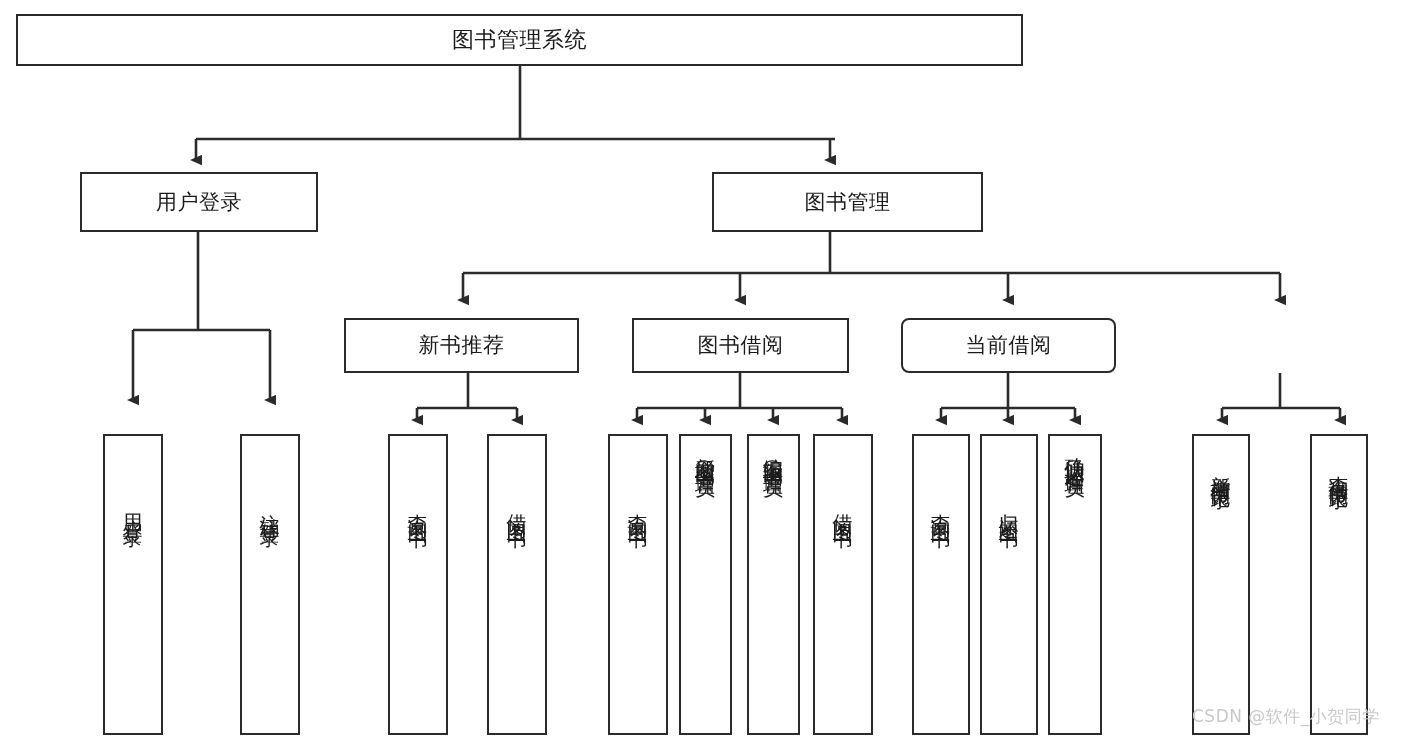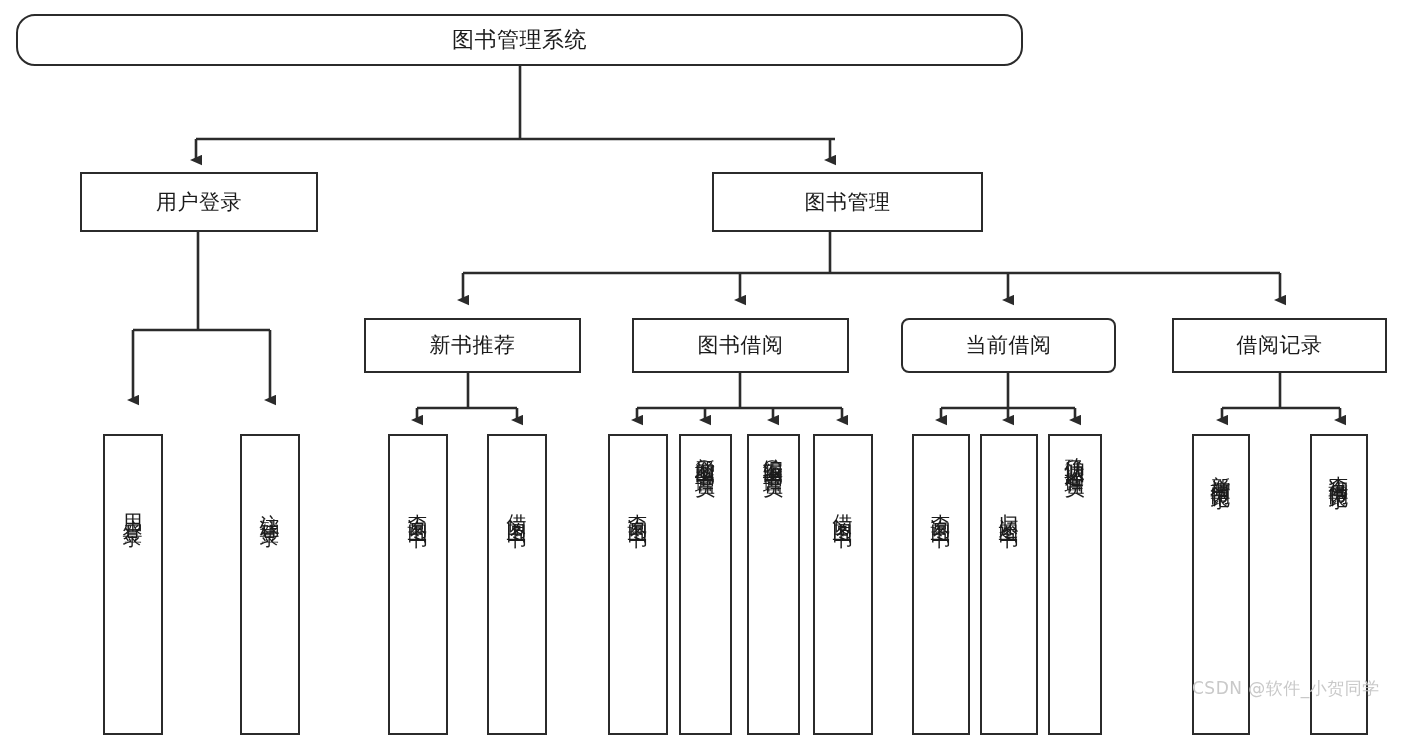--- a/index.html
+++ b/index.html
@@ -123,43 +123,40 @@
       <path d="M1008,408 L1008,420" marker-end="url(#arrow)"></path>
       <path d="M1075,408 L1075,420" marker-end="url(#arrow)"></path>
 
       <path d="M1280,373 L1280,408"></path>
       <path d="M1222,408 L1340,408"></path>
       <path d="M1222,408 L1222,420" marker-end="url(#arrow)"></path>
       <path d="M1340,408 L1340,420" marker-end="url(#arrow)"></path>
     </g>
   </svg>
 
-  <div class="node h root" style="left:16px; top:14px; width:1007px; height:52px;border-radius:19px;">
+  <div class="node h root" style="left:16px; top:14px; width:1007px; height:52px;">
     <span class="label">图书管理系统</span>
   </div>
 
   <div class="node h" style="left:80px; top:172px; width:238px; height:60px;">
     <span class="label">用户登录</span>
   </div>
   <div class="node h" style="left:712px; top:172px; width:271px; height:60px;">
     <span class="label">图书管理</span>
   </div>
 
-  <div class="node h" style="left:364px; top:318px; width:217px; height:55px;">
+  <div class="node h" style="left:344px; top:318px; width:235px; height:55px;">
     <span class="label">新书推荐</span>
   </div>
   <div class="node h" style="left:632px; top:318px; width:217px; height:55px;">
     <span class="label">图书借阅</span>
   </div>
   <div class="node h" style="left:901px; top:318px; width:215px; height:55px;border-radius:8px;">
     <span class="label">当前借阅</span>
   </div>
-  <div class="node h" style="left:1172px; top:318px; width:215px; height:55px;">
-    <span class="label">借阅记录</span>
-  </div>
 
   <div class="node v" style="left:103px; top:434px; width:60px; height:301px; padding-top:62px;">
     <span class="label">用户登录</span>
   </div>
   <div class="node v" style="left:240px; top:434px; width:60px; height:301px; padding-top:62px;">
     <span class="label">注销登录</span>
   </div>
 
   <div class="node v" style="left:388px; top:434px; width:60px; height:301px; padding-top:62px;">
     <span class="label">查询图书</span>
@@ -191,15 +188,15 @@
     <span class="label">确认归还（管理员）</span>
   </div>
 
   <div class="node v tall" style="left:1192px; top:434px; width:58px; height:301px; padding-top:24px;">
     <span class="label">新增借阅记录</span>
   </div>
   <div class="node v tall" style="left:1310px; top:434px; width:58px; height:301px; padding-top:24px;">
     <span class="label">查询借阅记录</span>
   </div>
 
-  <div class="watermark" style="left:1192px; top:677px;">CSDN @软件_小贺同学</div>
+  <div class="watermark" style="left:1192px; top:705px;">CSDN @软件_小贺同学</div>
 
 </div>
 
 </body></html>

